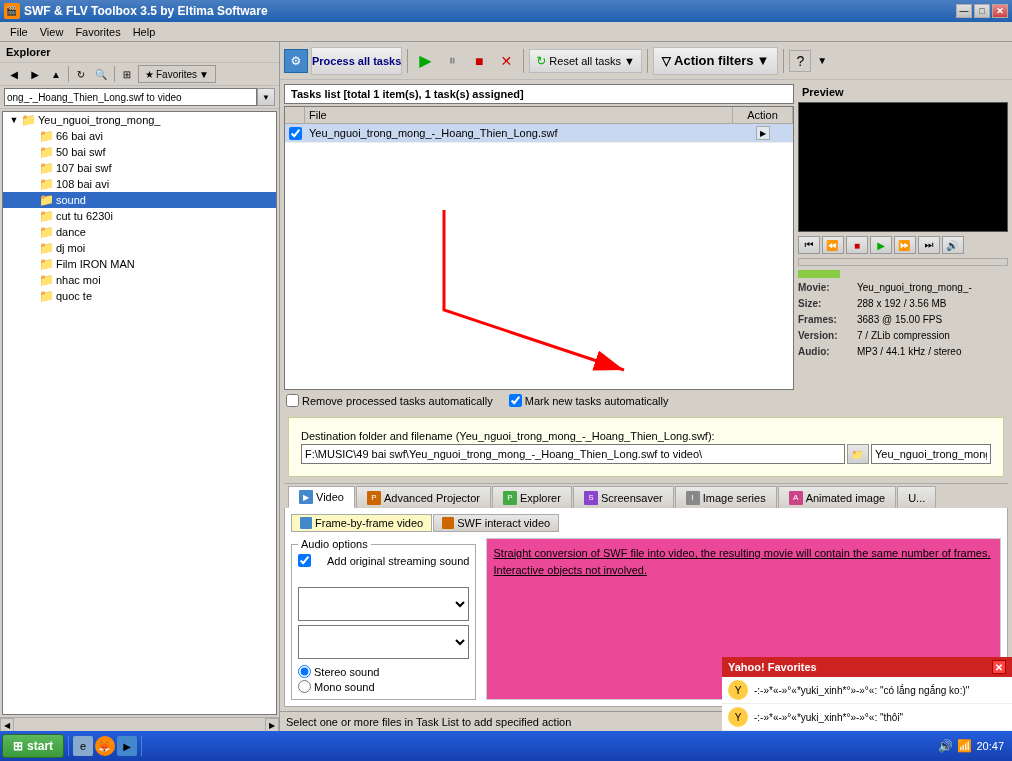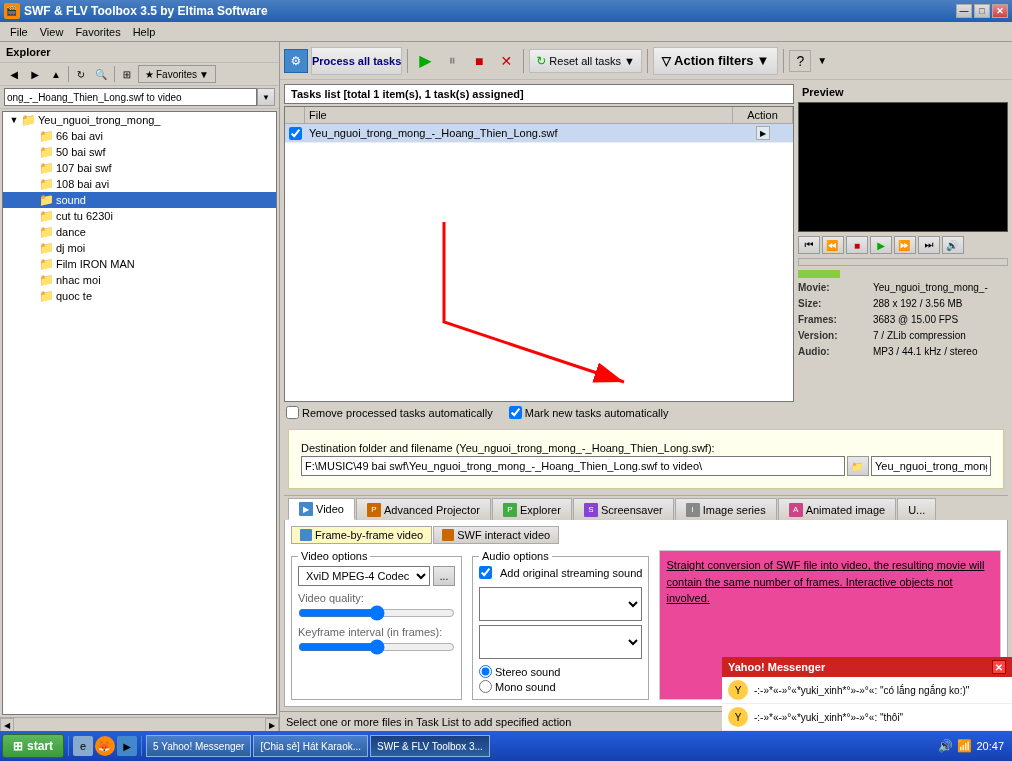--- a/index.html
+++ b/index.html
@@ -70,21 +70,21 @@
 
     
     .preview-panel { width: 210px; display: flex; flex-direction: column; }
     .preview-header { font-weight: bold; font-size: 11px; padding: 2px 4px; }
     .preview-screen { background: black; height: 130px; border: 1px solid #555; margin: 2px 0; }
     .preview-controls { display: flex; align-items: center; gap: 2px; padding: 2px 0; }
     .ctrl-btn { width: 22px; height: 18px; border: 1px solid #999; background: linear-gradient(to bottom, #e8e8e8, #d0d0d0); cursor: pointer; display: flex; align-items: center; justify-content: center; font-size: 10px; }
     .preview-progress { height: 8px; background: #d4d0c8; border: 1px solid #aaa; margin: 2px 0; position: relative; }
     .progress-fill { height: 100%; background: #4488cc; width: 0%; }
     .preview-info { font-size: 10px; line-height: 1.6; }
-    .info-row { display: flex; gap: 20px; }
+    .info-row { display: flex; gap: 4px; }
     .info-label { width: 55px; font-weight: bold; color: #333; }
     .info-value { flex: 1; }
 
     
     .tabs-container { border-top: 1px solid #aaa; background: #d4d0c8; padding: 2px 4px 0; display: flex; gap: 0; }
     .tab { padding: 3px 10px; border: 1px solid #aaa; border-bottom: none; background: linear-gradient(to bottom, #e8e8e8, #d4d0c8); cursor: pointer; font-size: 11px; display: flex; align-items: center; gap: 3px; margin-right: 1px; }
     .tab.active { background: white; border-bottom: 1px solid white; z-index: 1; position: relative; }
     .tab-icon { width: 14px; height: 14px; background: #4488cc; border-radius: 1px; font-size: 8px; display: flex; align-items: center; justify-content: center; color: white; }
     .tab-icon.green { background: #44aa44; }
     .tab-icon.orange { background: #cc6600; }
@@ -97,21 +97,21 @@
     .sub-tab { padding: 2px 8px; border: 1px solid #aaa; background: linear-gradient(to bottom, #e8e8e8, #d4d0c8); cursor: pointer; font-size: 11px; display: flex; align-items: center; gap: 3px; }
     .sub-tab.active { background: #fef9c3; }
     .sub-tab-icon { width: 12px; height: 12px; background: #4488cc; border-radius: 1px; }
 
     .content-row { display: flex; gap: 10px; }
     .codec-row { display: flex; align-items: center; gap: 3px; margin-bottom: 6px; }
     .codec-select { flex: 1; height: 20px; border: 1px solid #777; font-size: 11px; padding: 1px 3px; background: white; }
     .small-btn { width: 22px; height: 20px; border: 1px solid #999; background: linear-gradient(to bottom, #e8e8e8, #d0d0d0); cursor: pointer; display: flex; align-items: center; justify-content: center; font-size: 10px; }
     .slider-label { font-size: 11px; color: #666; margin: 3px 0 1px; }
     .slider { width: 100%; height: 16px; cursor: pointer; }
-    .audio-row { display: flex; align-items: center; gap: 8px; margin-bottom: 8px; }
+    .audio-row { display: flex; align-items: center; gap: 16px; margin-bottom: 20px; }
     .audio-select { width: 100%; height: 28px; border: 1px solid #777; font-size: 11px; padding: 16px 3px; background: white; margin-bottom: 4px; }
     .radio-item { display: flex; align-items: center; gap: 3px; font-size: 11px; margin: 2px 0; }
 
     .description-box { border: 1px solid #ccc; padding: 6px; flex: 1; background: #ec4899; font-size: 11px; line-height: 1.5; text-decoration: underline; }
 
     
     .status-bar { height: 20px; background: #d4d0c8; border-top: 1px solid #999; display: flex; align-items: center; padding: 0 6px; font-size: 11px; }
 
     
     .taskbar { position: absolute; bottom: 0; left: 0; right: 0; height: 30px; background: linear-gradient(to bottom, #245edb, #1540b0); display: flex; align-items: center; padding: 0 2px; gap: 2px; z-index: 100; }
@@ -432,33 +432,20 @@
               <span>Frame-by-frame video</span>
             </div>
             <div class="sub-tab">
               <div class="sub-tab-icon" style="background:#cc6600;"></div>
               <span>SWF interact video</span>
             </div>
           </div>
 
           <div class="content-row">
 
-            <fieldset>
-              <legend>Video options</legend>
-              <div class="codec-row">
-                <select class="codec-select">
-                  <option>XviD MPEG-4 Codec</option>
-                </select>
-                <button class="small-btn">...</button>
-              </div>
-              <div class="slider-label">Video quality:</div>
-              <input type="range" class="slider" min="0" max="100" value="50" style="">
-              <div class="slider-label">Keyframe interval (in frames):</div>
-              <input type="range" class="slider" min="0" max="100" value="50" style="">
-            </fieldset>
 
             <fieldset>
               <legend>Audio options</legend>
               <div class="audio-row">
                 <input type="checkbox" checked="" style="">
                 <span>Add original streaming sound</span>
               </div>
               <select class="audio-select">
                 <option>128 kbps</option>
               </select>
@@ -495,42 +482,31 @@
   </button>
   <div class="taskbar-sep"></div>
 
   <div style="display:flex;gap:2px;align-items:center;">
     <div style="width:20px;height:20px;background:#88aacc;border-radius:2px;display:flex;align-items:center;justify-content:center;font-size:11px;cursor:pointer;">e</div>
     <div style="width:20px;height:20px;background:#ff8800;border-radius:50%;display:flex;align-items:center;justify-content:center;font-size:10px;cursor:pointer;">🦊</div>
     <div style="width:20px;height:20px;background:#4488cc;border-radius:2px;display:flex;align-items:center;justify-content:center;font-size:10px;cursor:pointer;">▶</div>
   </div>
   <div class="taskbar-sep"></div>
 
-  <div style="display:flex;gap:2px;">
-    <button class="taskbar-btn">
-      <span>5 Yahoo! Messenger</span>
-    </button>
-    <button class="taskbar-btn">
-      <span>[Chia sẻ] Hát Karaok...</span>
-    </button>
-    <button class="taskbar-btn active">
-      <span>SWF &amp; FLV Toolbox 3...</span>
-    </button>
-  </div>
 
   <div class="taskbar-right">
     <span class="sys-icon">🔊</span>
     <span class="sys-icon">📶</span>
     <span class="clock">20:47</span>
   </div>
 </div>
 
 <div class="messenger-popup">
   <div class="msg-title">
-    <span>Yahoo! Messenger</span>
+    <span>Yahoo! Favorites</span>
     <div class="msg-close">✕</div>
   </div>
   <div class="msg-body">
     <div class="msg-row">
       <div class="msg-avatar">Y</div>
       <span class="msg-text">-:-»*«-»°«*yuki_xinh*°»-»°«: "có lắng ngắng ko:)"</span>
     </div>
     <div class="msg-row">
       <div class="msg-avatar">Y</div>
       <span class="msg-text">-:-»*«-»°«*yuki_xinh*°»-»°«: "thôi"</span>

